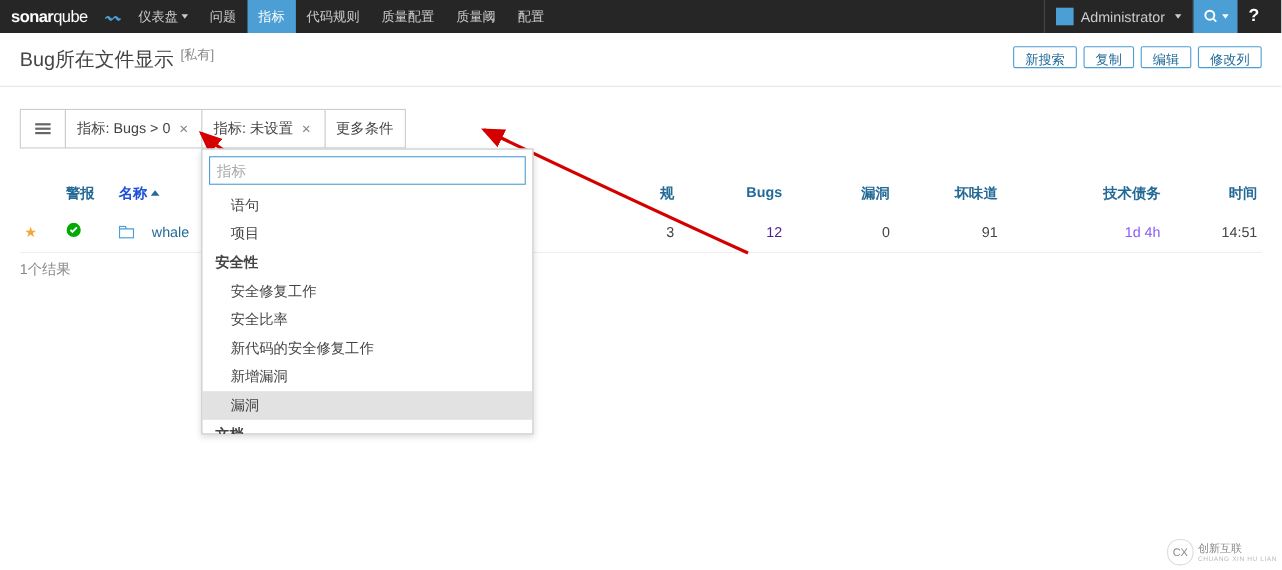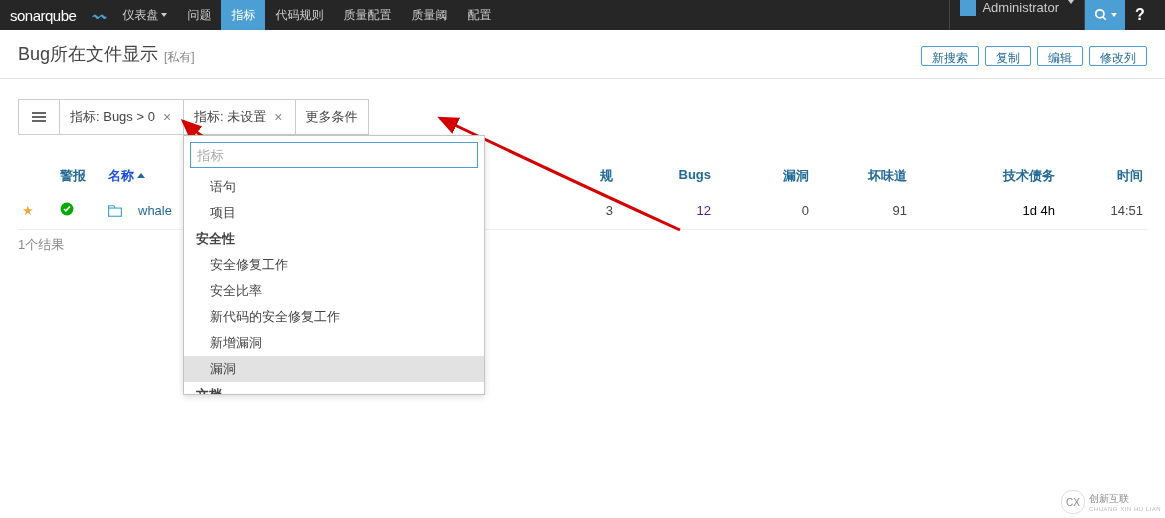--- a/index.html
+++ b/index.html
@@ -1,27 +1,27 @@
 <!DOCTYPE html>
 <html><head>
 <meta charset="utf-8">
 <style>
 html,body{margin:0;padding:0;font-family:"Helvetica Neue",Arial,"Microsoft YaHei",sans-serif;font-size:13px;color:#444;background:#fff;width:1165px;height:518px;position:relative;overflow:hidden}
 .top-nav{height:30px;background:#262626;display:flex;align-items:center;color:#ccc;padding:0 10px}
 .brand{font-size:15px;color:#fff;letter-spacing:-0.5px;font-weight:400;margin-right:10px}
-.brand b{font-weight:400}
+.brand b{font-weight:700}
 .wave{color:#4b9fd5;margin:0 6px;font-size:14px}
 .nav-item{color:#ccc;padding:0 10px;height:30px;line-height:30px;font-size:12px;cursor:pointer;display:flex;align-items:center}
 .nav-item.active{background:#4b9fd5;color:#fff}
 .spacer{flex:1}
-.admin-box{display:flex;gap:6px;padding:0 10px;height:30px;border-left:1px solid #444;border-right:1px solid #444}
+.admin-box{display:flex;align-items:center;gap:6px;padding:0 10px;height:30px;border-left:1px solid #444;border-right:1px solid #444}
 .admin-ico{width:16px;height:16px;background:#4b9fd5;display:inline-block}
 .search-btn{background:#4b9fd5;color:#fff;height:30px;width:40px;display:flex;align-items:center;justify-content:center}
 .help-btn{color:#fff;font-weight:bold;width:30px;text-align:center;font-size:16px}
-.page-head{padding:12px 18px;display:flex;align-items:flex-end;border-bottom:1px solid #e6e6e6}
+.page-head{padding:12px 18px;display:flex;align-items:flex-start;border-bottom:1px solid #e6e6e6}
 .page-title{font-size:18px;color:#444}
 .page-tag{color:#888;font-size:12px;margin-left:6px}
 .head-actions{margin-left:auto;display:flex;gap:6px}
 .btn{border:1px solid #4b9fd5;color:#236a97;background:#fff;height:20px;padding:0 10px;font-size:12px;line-height:22px;cursor:pointer;border-radius:2px}
 
 .filters{display:flex;margin:20px 18px 0 18px;align-items:stretch}
 .filter-box{border:1px solid #ccc;display:flex;align-items:center;height:34px;padding:0 10px;margin-right:-1px;font-size:13px;color:#444;gap:6px;background:#fff}
 .filter-box .close{color:#888;cursor:pointer;font-size:14px;padding:0 2px}
 .filter-box.list-ico{justify-content:center;width:20px}
 .filter-box.dd{position:relative}
@@ -168,21 +168,21 @@
           <rect x="1" y="5" width="22" height="14"></rect>
           <path d="M1 5 L1 1 L10 1 L12 5"></path>
         </svg>
       <span>whale</span>
     </div>
     <div class="col c-gap"></div>
     <div class="col c-num" style="width:30px;color:#444">3</div>
     <div class="col c-num" style="color:#4c1d95">12</div>
     <div class="col c-num" style="color:#444">0</div>
     <div class="col c-num" style="color:#444">91</div>
-    <div class="col c-num" style="width:140px;color:#000000">1d 4h</div>
+    <div class="col c-num" style="width:140px;color:#8b5cf6">1d 4h</div>
     <div class="col c-time" style="color:#444">14:51</div>
   </div>
   <div class="result-count">1个结果</div>
 </div>
 
 <svg class="arrow" style="left:175px;top:115px" width="90" height="50">
     <defs>
       <marker id="ah1" markerWidth="8" markerHeight="8" refX="6" refY="3" orient="auto">
         <path d="M0,0 L7,3 L0,6 Z" fill="#d40000"></path>
       </marker>

